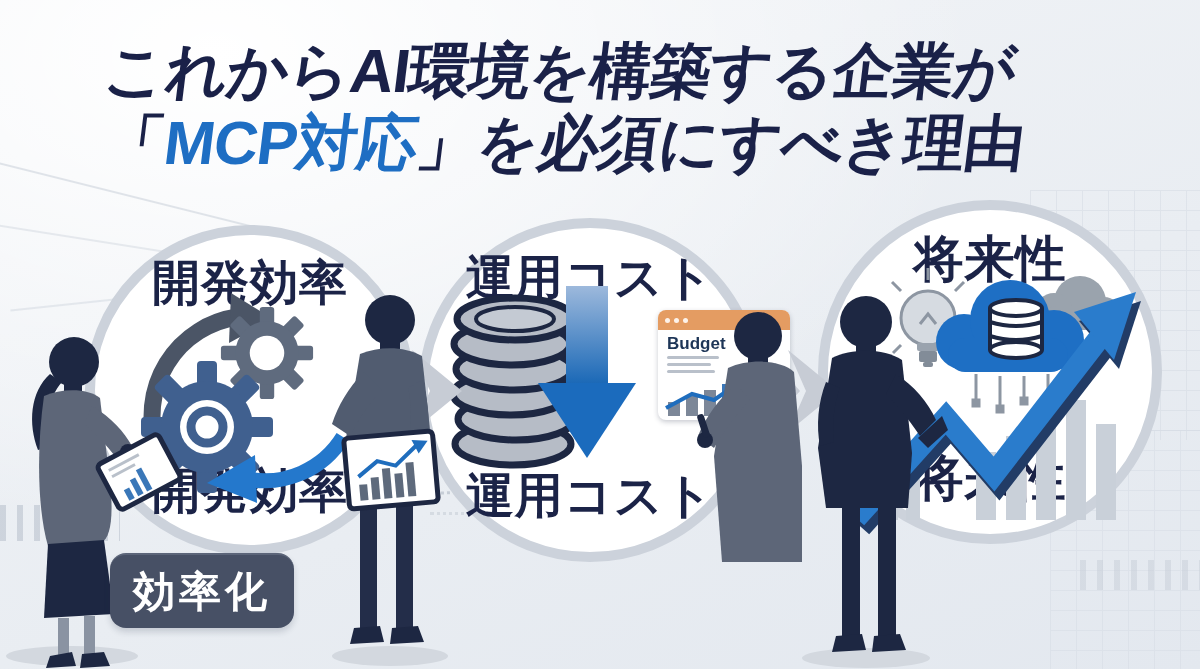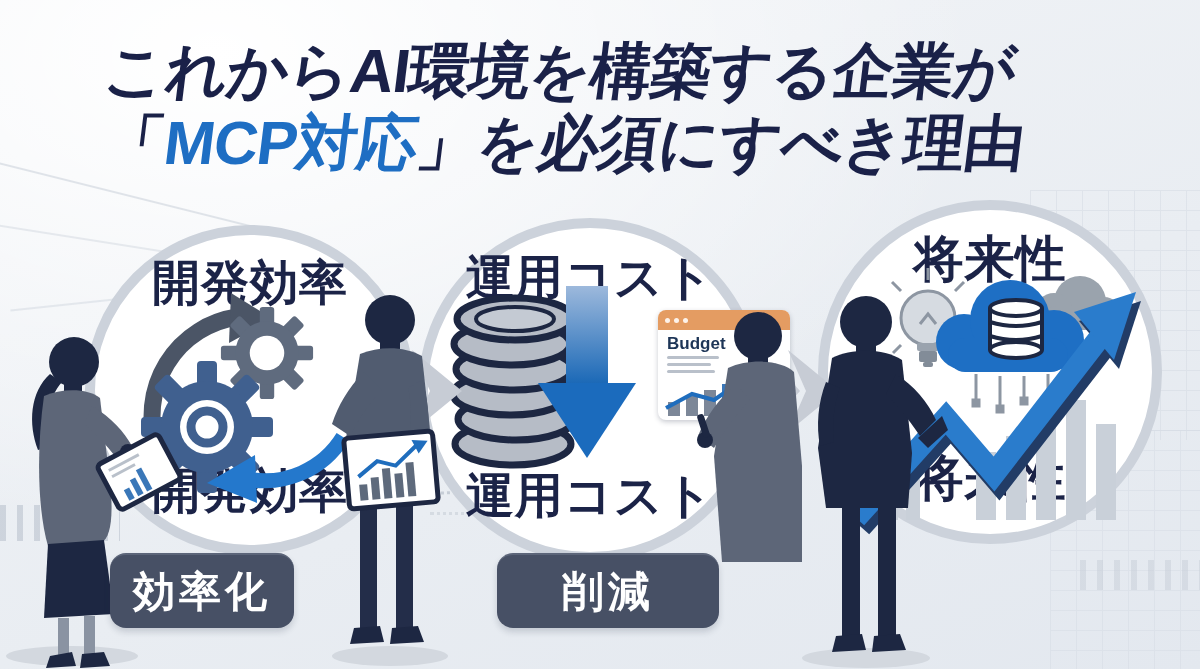--- a/index.html
+++ b/index.html
@@ -347,17 +347,14 @@
     <path d="M34,94 C26,114 24,138 28,158 L42,154 C40,134 42,116 48,100 Z" fill="#1d2742"></path>
     <rect x="50" y="220" width="18" height="128" fill="#1d2742"></rect>
     <rect x="86" y="220" width="18" height="128" fill="#1d2742"></rect>
     <path d="M44,348 L70,346 L74,362 L40,364 Z" fill="#1d2742"></path>
     <path d="M82,348 L108,346 L114,362 L80,364 Z" fill="#1d2742"></path>
   </svg>
 
   <div class="pill" style="left:110px; top:553px; width:184px;">
     <span class="pill-text">効率化</span>
   </div>
-  <div class="pill" style="left:497px; top:553px; width:222px;">
-    <span class="pill-text">削減</span>
-  </div>
 
 </div>
 
 </body></html>

